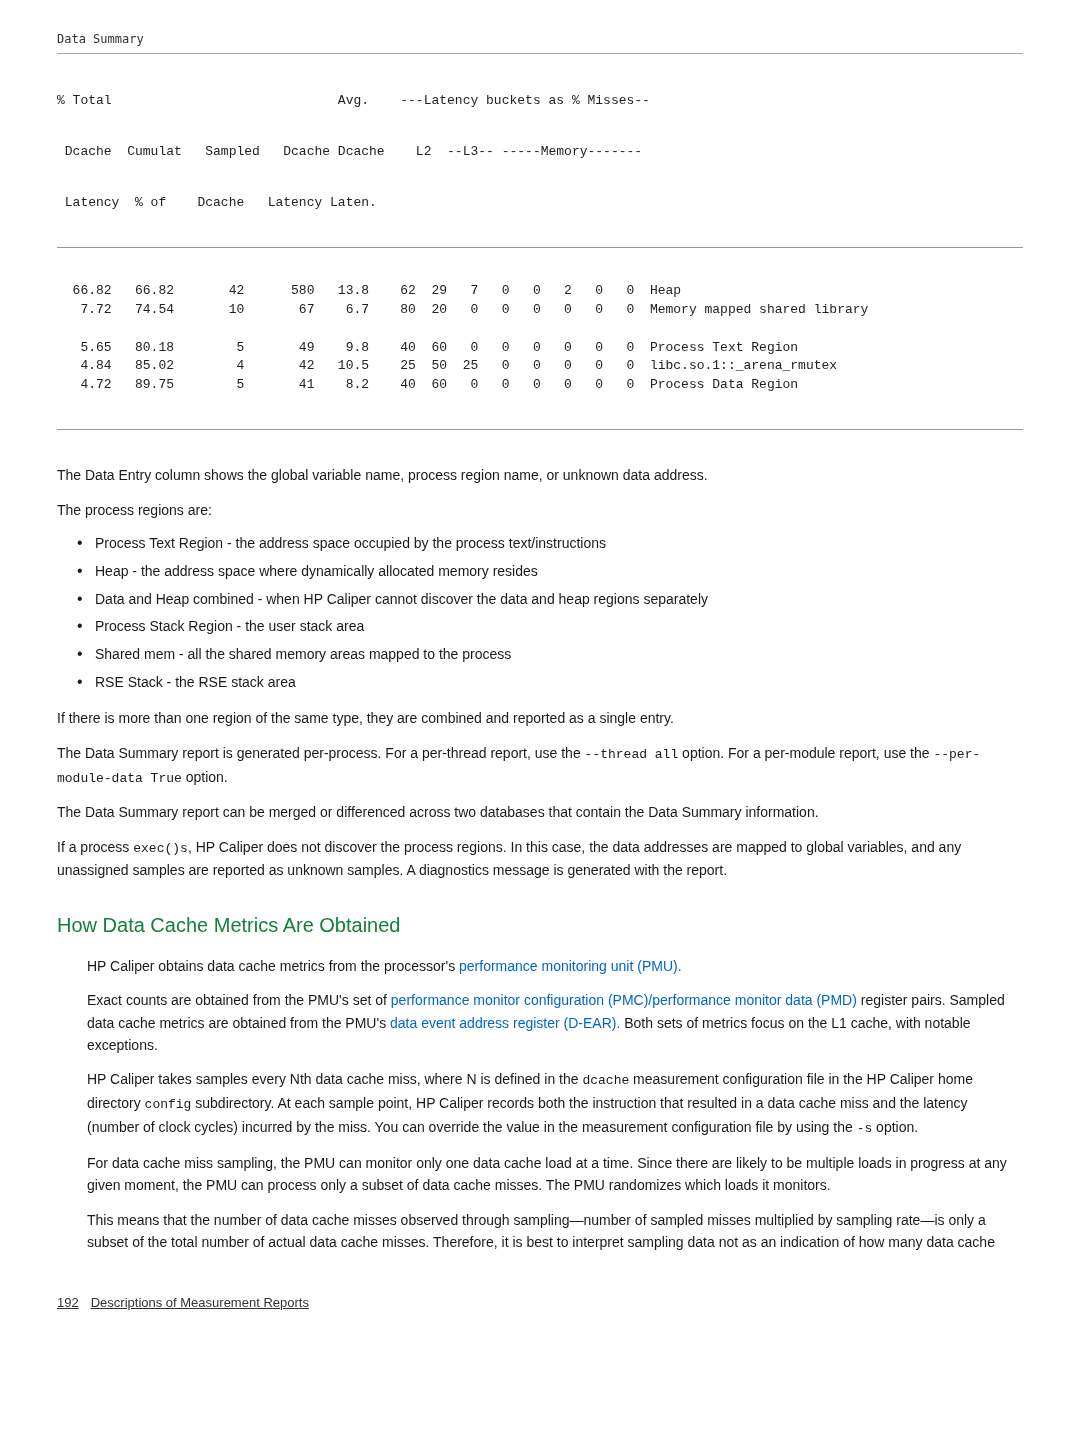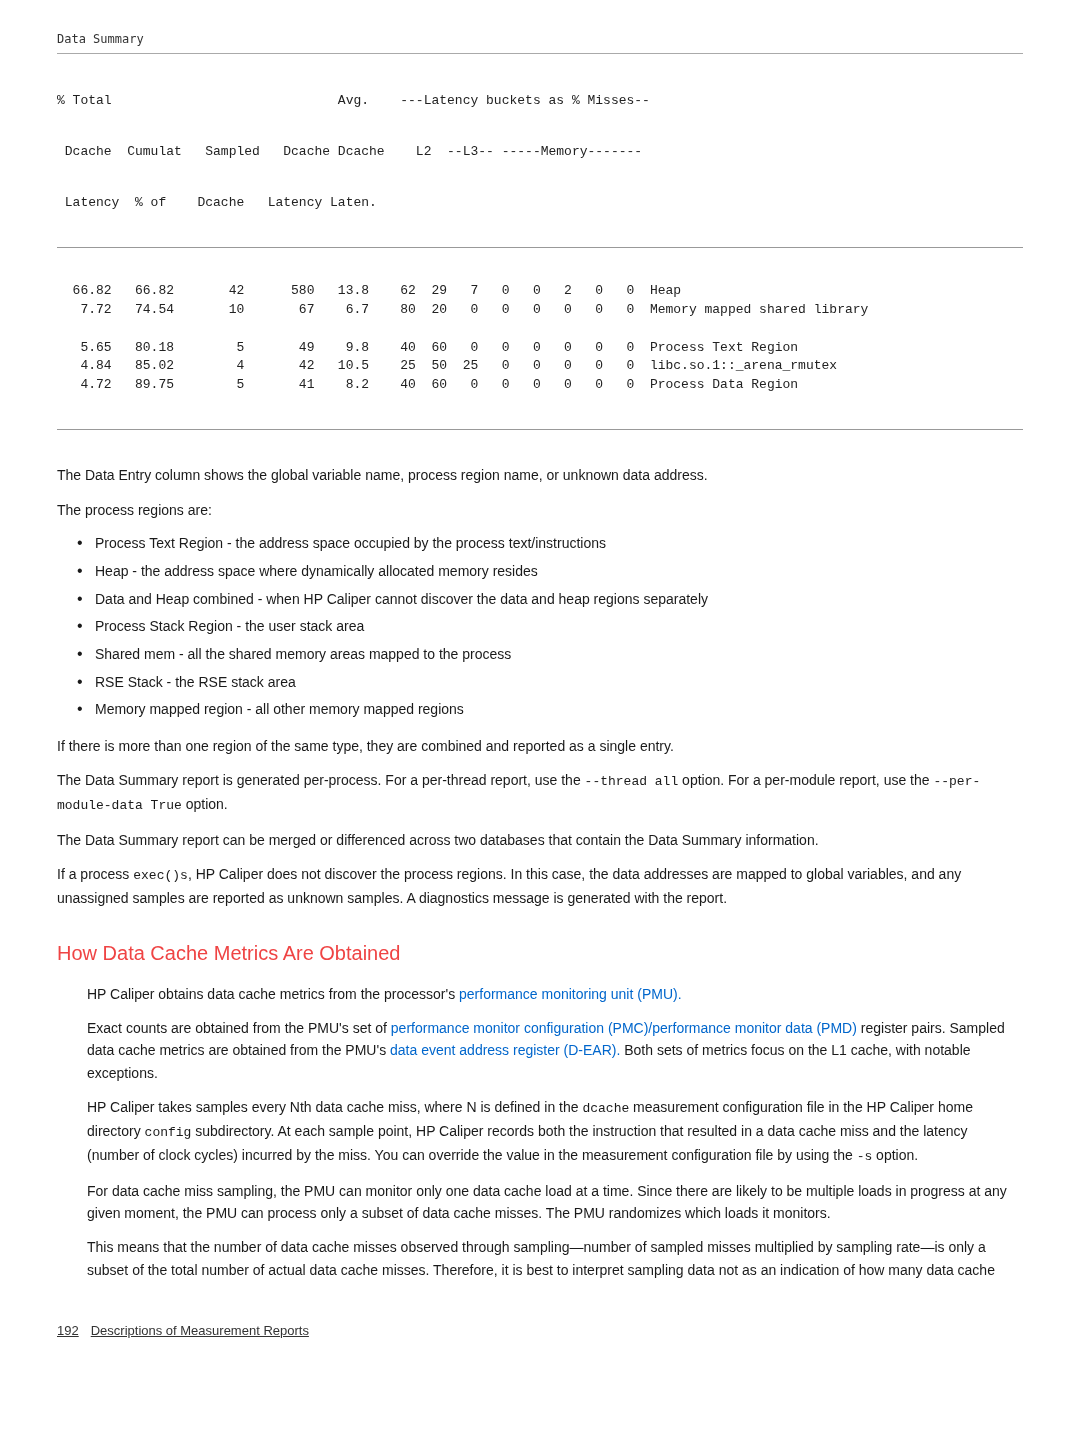--- a/index.html
+++ b/index.html
@@ -68,21 +68,21 @@
       position: absolute;
       left: 0;
       color: #1a1a1a;
       font-size: 16px;
       line-height: 1.3;
     }
 
     
     .section-heading {
       font-size: 20px;
-      color: #ef4444;
+      color: #15803d;
       font-weight: normal;
       margin-top: 28px;
       margin-bottom: 14px;
       border-bottom: none;
     }
 
     
     .section-indent {
       margin-left: 30px;
     }
@@ -144,21 +144,20 @@
 <p class="body-text">The Data Entry column shows the global variable name, process region name, or unknown data address.</p>
 <p class="body-text">The process regions are:</p>
 
 <ul class="bullet-list" id="bullet-list">
     <li>Process Text Region - the address space occupied by the process text/instructions</li>
     <li>Heap - the address space where dynamically allocated memory resides</li>
     <li>Data and Heap combined - when HP Caliper cannot discover the data and heap regions separately</li>
     <li>Process Stack Region - the user stack area</li>
     <li>Shared mem - all the shared memory areas mapped to the process</li>
     <li>RSE Stack - the RSE stack area</li>
-    <li>Memory mapped region - all other memory mapped regions</li>
   </ul>
 
 <p class="body-text">If there is more than one region of the same type, they are combined and reported as a single entry.</p>
 
 <p class="body-text">
   <span>The Data Summary report is generated per-process. For a per-thread report, use the </span><code class="code-inline">--thread all</code><span> option. For a per-module report, use the </span><code class="code-inline">--per-module-data True</code><span> option.</span>
 </p>
 
 <p class="body-text">The Data Summary report can be merged or differenced across two databases that contain the Data Summary information.</p>
 

